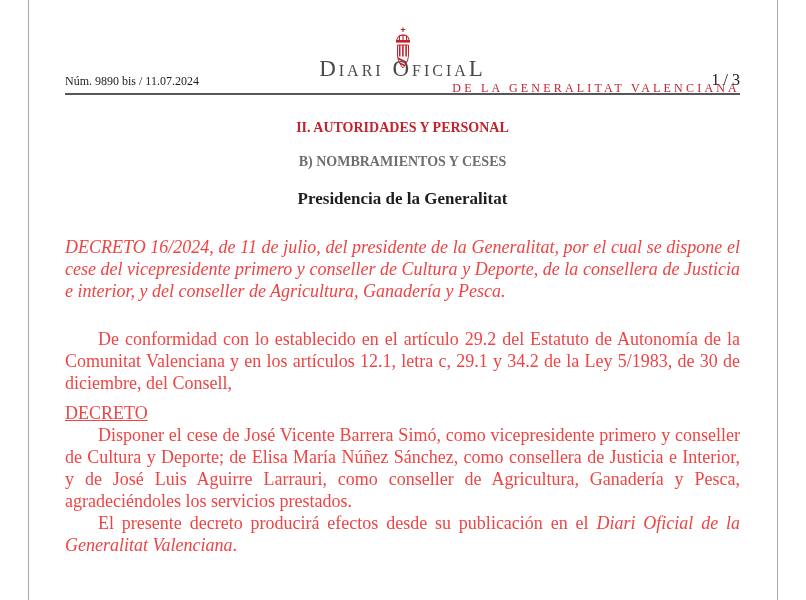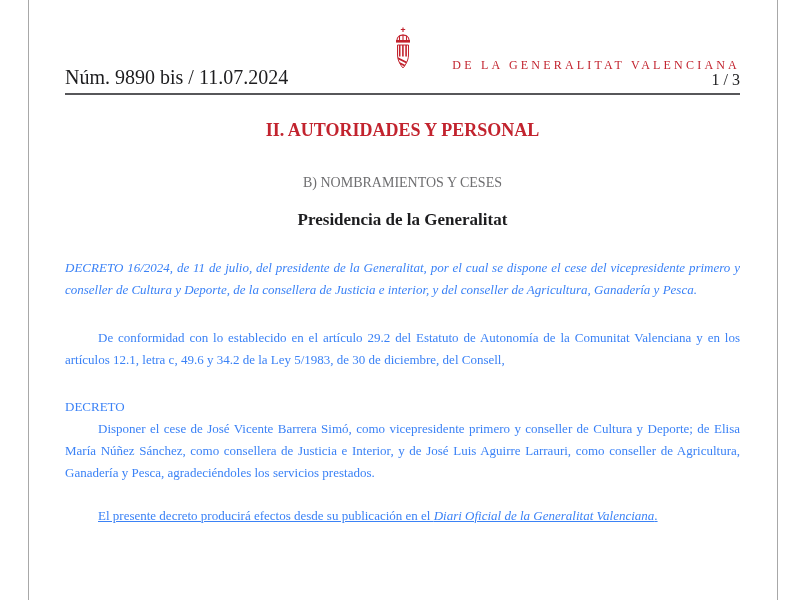--- a/index.html
+++ b/index.html
@@ -51,70 +51,71 @@
     margin-top: 2px;
     font-size: 12px;
     font-weight: normal;
     letter-spacing: 3.2px;
     color: #c2232e;
     text-align: right;
   }
   .issue-number {
     position: absolute;
     left: 0; bottom: 4px;
-    font-size: 20px;
+    font-size: 12px;
     color: #1d1d1f;
   }
   .page-indicator {
     position: absolute;
     right: 0; bottom: 4px;
     font-size: 16px;
     color: #1d1d1f;
   }
   
   .section-heading {
     margin-top: 25px;
     text-align: center;
-    font-size: 18px;
+    font-size: 14px;
     font-weight: bold;
     color: #c2232e;
   }
   .subsection-heading {
-    margin-top: 34px;
+    margin-top: 18px;
     text-align: center;
     font-size: 14px;
-    font-weight: normal;
+    font-weight: bold;
     color: #6e6e70;
   }
   .organ-heading {
     margin-top: 19px;
     text-align: center;
     font-size: 17px;
     font-weight: bold;
     color: #1d1d1f;
   }
   
   .doc-body {
-    font-size: 13px;
+    font-size: 18px;
     line-height: 22px;
-    color: #3b82f6;
+    color: #ef4444;
   }
   .doc-body p { text-align: justify; }
   .para-summary {
     margin-top: 27px;
     font-style: italic;
   }
   .para-1 { margin-top: 26px; text-indent: 33px; }
   .decree-word {
-    margin-top: 25px;
+    margin-top: 8px;
     text-align: center;
     text-indent: 0;
+    text-decoration: underline;
   }
   .para-2 { text-indent: 33px; }
-  .para-3 { margin-top: 21px; text-indent: 33px; text-decoration: underline; }
+  .para-3 { text-indent: 33px; }
   .para-3 .journal-name { font-style: italic; }
   .place-date { margin-top: 13px; }
 </style>
 </head>
 <body>
 
 <div class="page">
   <div class="content">
 
     <header class="masthead">
@@ -130,34 +131,35 @@
             <path d="M7.5 18 h11 v10 c0 7 -5.5 13 -5.5 13 s-5.5 -6 -5.5 -13 z"></path>
           </clipPath>
           <g clip-path="url(#shieldClip)" stroke="#c2232e" stroke-width="1.6" fill="none">
             <path d="M9.7 17 v12.5 M12.9 17 v12.5 M16.1 17 v12.5"></path>
             <path d="M4.5 29.5 l15 7.5 M4.5 33.5 l15 7.5 M4.5 37.5 l15 7.5"></path>
           </g>
           <path d="M7.5 18 h11 v10 c0 7 -5.5 13 -5.5 13 s-5.5 -6 -5.5 -13 z" fill="none" stroke="#c2232e" stroke-width="1"></path>
         </svg>
       </span>
       <div class="masthead-center">
+        <div class="masthead-title">Diari OficiaL</div>
         <div class="masthead-subtitle">DE LA GENERALITAT VALENCIANA</div>
       </div>
       <div class="issue-number">Núm. 9890 bis / 11.07.2024</div>
       <div class="page-indicator">1 / 3</div>
     </header>
 
     <h1 class="section-heading">II. AUTORIDADES Y PERSONAL</h1>
     <h2 class="subsection-heading">B) NOMBRAMIENTOS Y CESES</h2>
     <h3 class="organ-heading">Presidencia de la Generalitat</h3>
 
     <div class="doc-body">
       <p class="para-summary">DECRETO 16/2024, de 11 de julio, del presidente de la Generalitat, por el cual se dispone el cese del vicepresidente primero y conseller de Cultura y Deporte, de la consellera de Justicia e interior, y del conseller de Agricultura, Ganadería y Pesca.</p>
 
-      <p class="para-1">De conformidad con lo establecido en el artículo 29.2 del Estatuto de Autonomía de la Comunitat Valenciana y en los artículos 12.1, letra c, 49.6 y 34.2 de la Ley 5/1983, de 30 de diciembre, del Consell,</p>
+      <p class="para-1">De conformidad con lo establecido en el artículo 29.2 del Estatuto de Autonomía de la Comunitat Valenciana y en los artículos 12.1, letra c, 29.1 y 34.2 de la Ley 5/1983, de 30 de diciembre, del Consell,</p>
 
       <p class="decree-word">DECRETO</p>
 
       <p class="para-2">Disponer el cese de José Vicente Barrera Simó, como vicepresidente primero y conseller de Cultura y Deporte; de Elisa María Núñez Sánchez, como consellera de Justicia e Interior, y de José Luis Aguirre Larrauri, como conseller de Agricultura, Ganadería y Pesca, agradeciéndoles los servicios prestados.</p>
 
       <p class="para-3"><span>El presente decreto producirá efectos desde su publicación en el </span><span class="journal-name">Diari Oficial de la Generalitat Valenciana</span><span>.</span></p>
 
 
     </div>
 

